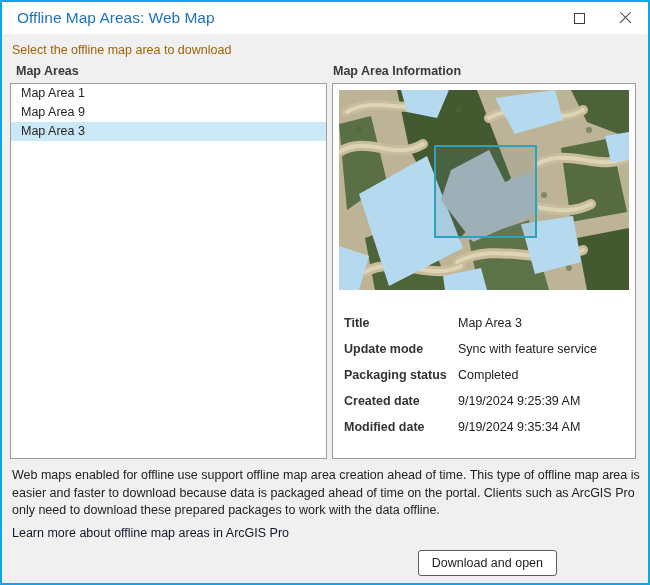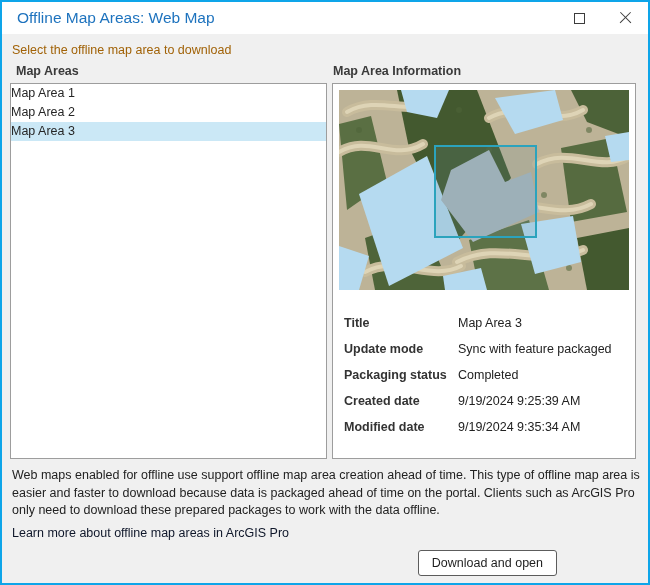--- a/index.html
+++ b/index.html
@@ -37,21 +37,21 @@
   .subtitle { position:absolute; left:10px; top:41px; color:#a16207; }
   
   .panel-header { position:absolute; top:62px; font-weight:bold; color:#3a3a3a; }
   .panel-header.left  { left:14px; }
   .panel-header.right { left:331px;text-align:center; }
   
   .listbox {
     position:absolute; left:8px; top:81px; width:317px; height:376px;
     background:#ffffff; border:1px solid #9d9d9d; overflow:hidden;
   }
-  .list-item { height:19px; line-height:19px; cursor:default; }
+  .list-item { height:19px; line-height:19px; padding-left:10px; cursor:default; }
   .list-item.selected { background:#cbe8f6; }
   
   .infobox {
     position:absolute; left:330px; top:81px; width:304px; height:376px;
     background:#ffffff; border:1px solid #9d9d9d;
   }
   .thumb {
     position:absolute; left:6px; top:6px; width:290px; height:200px; overflow:hidden;
   }
   .thumb svg { display:block; }
@@ -95,21 +95,21 @@
     </div>
   </div>
 
   <div class="subtitle">Select the offline map area to download</div>
 
   <div class="panel-header left">Map Areas</div>
   <div class="panel-header right">Map Area Information</div>
 
   <div class="listbox">
     <div class="list-item">Map Area 1</div>
-    <div class="list-item">Map Area 2</div>
+    <div class="list-item">Map Area 9</div>
     <div class="list-item selected">Map Area 3</div>
   </div>
 
   <div class="infobox">
 
     <div class="thumb">
       <svg width="290" height="200" viewBox="0 0 290 200">
 
         <rect x="0" y="0" width="290" height="200" fill="#bdb397"></rect>
 
@@ -171,21 +171,21 @@
       </svg>
     </div>
 
     <div class="details">
       <div class="detail-row">
         <span class="detail-label">Title</span>
         <span class="detail-value">Map Area 3</span>
       </div>
       <div class="detail-row">
         <span class="detail-label">Update mode</span>
-        <span class="detail-value">Sync with feature packaged</span>
+        <span class="detail-value">Sync with feature service</span>
       </div>
       <div class="detail-row">
         <span class="detail-label">Packaging status</span>
         <span class="detail-value">Completed</span>
       </div>
       <div class="detail-row">
         <span class="detail-label">Created date</span>
         <span class="detail-value">9/19/2024 9:25:39 AM</span>
       </div>
       <div class="detail-row">

